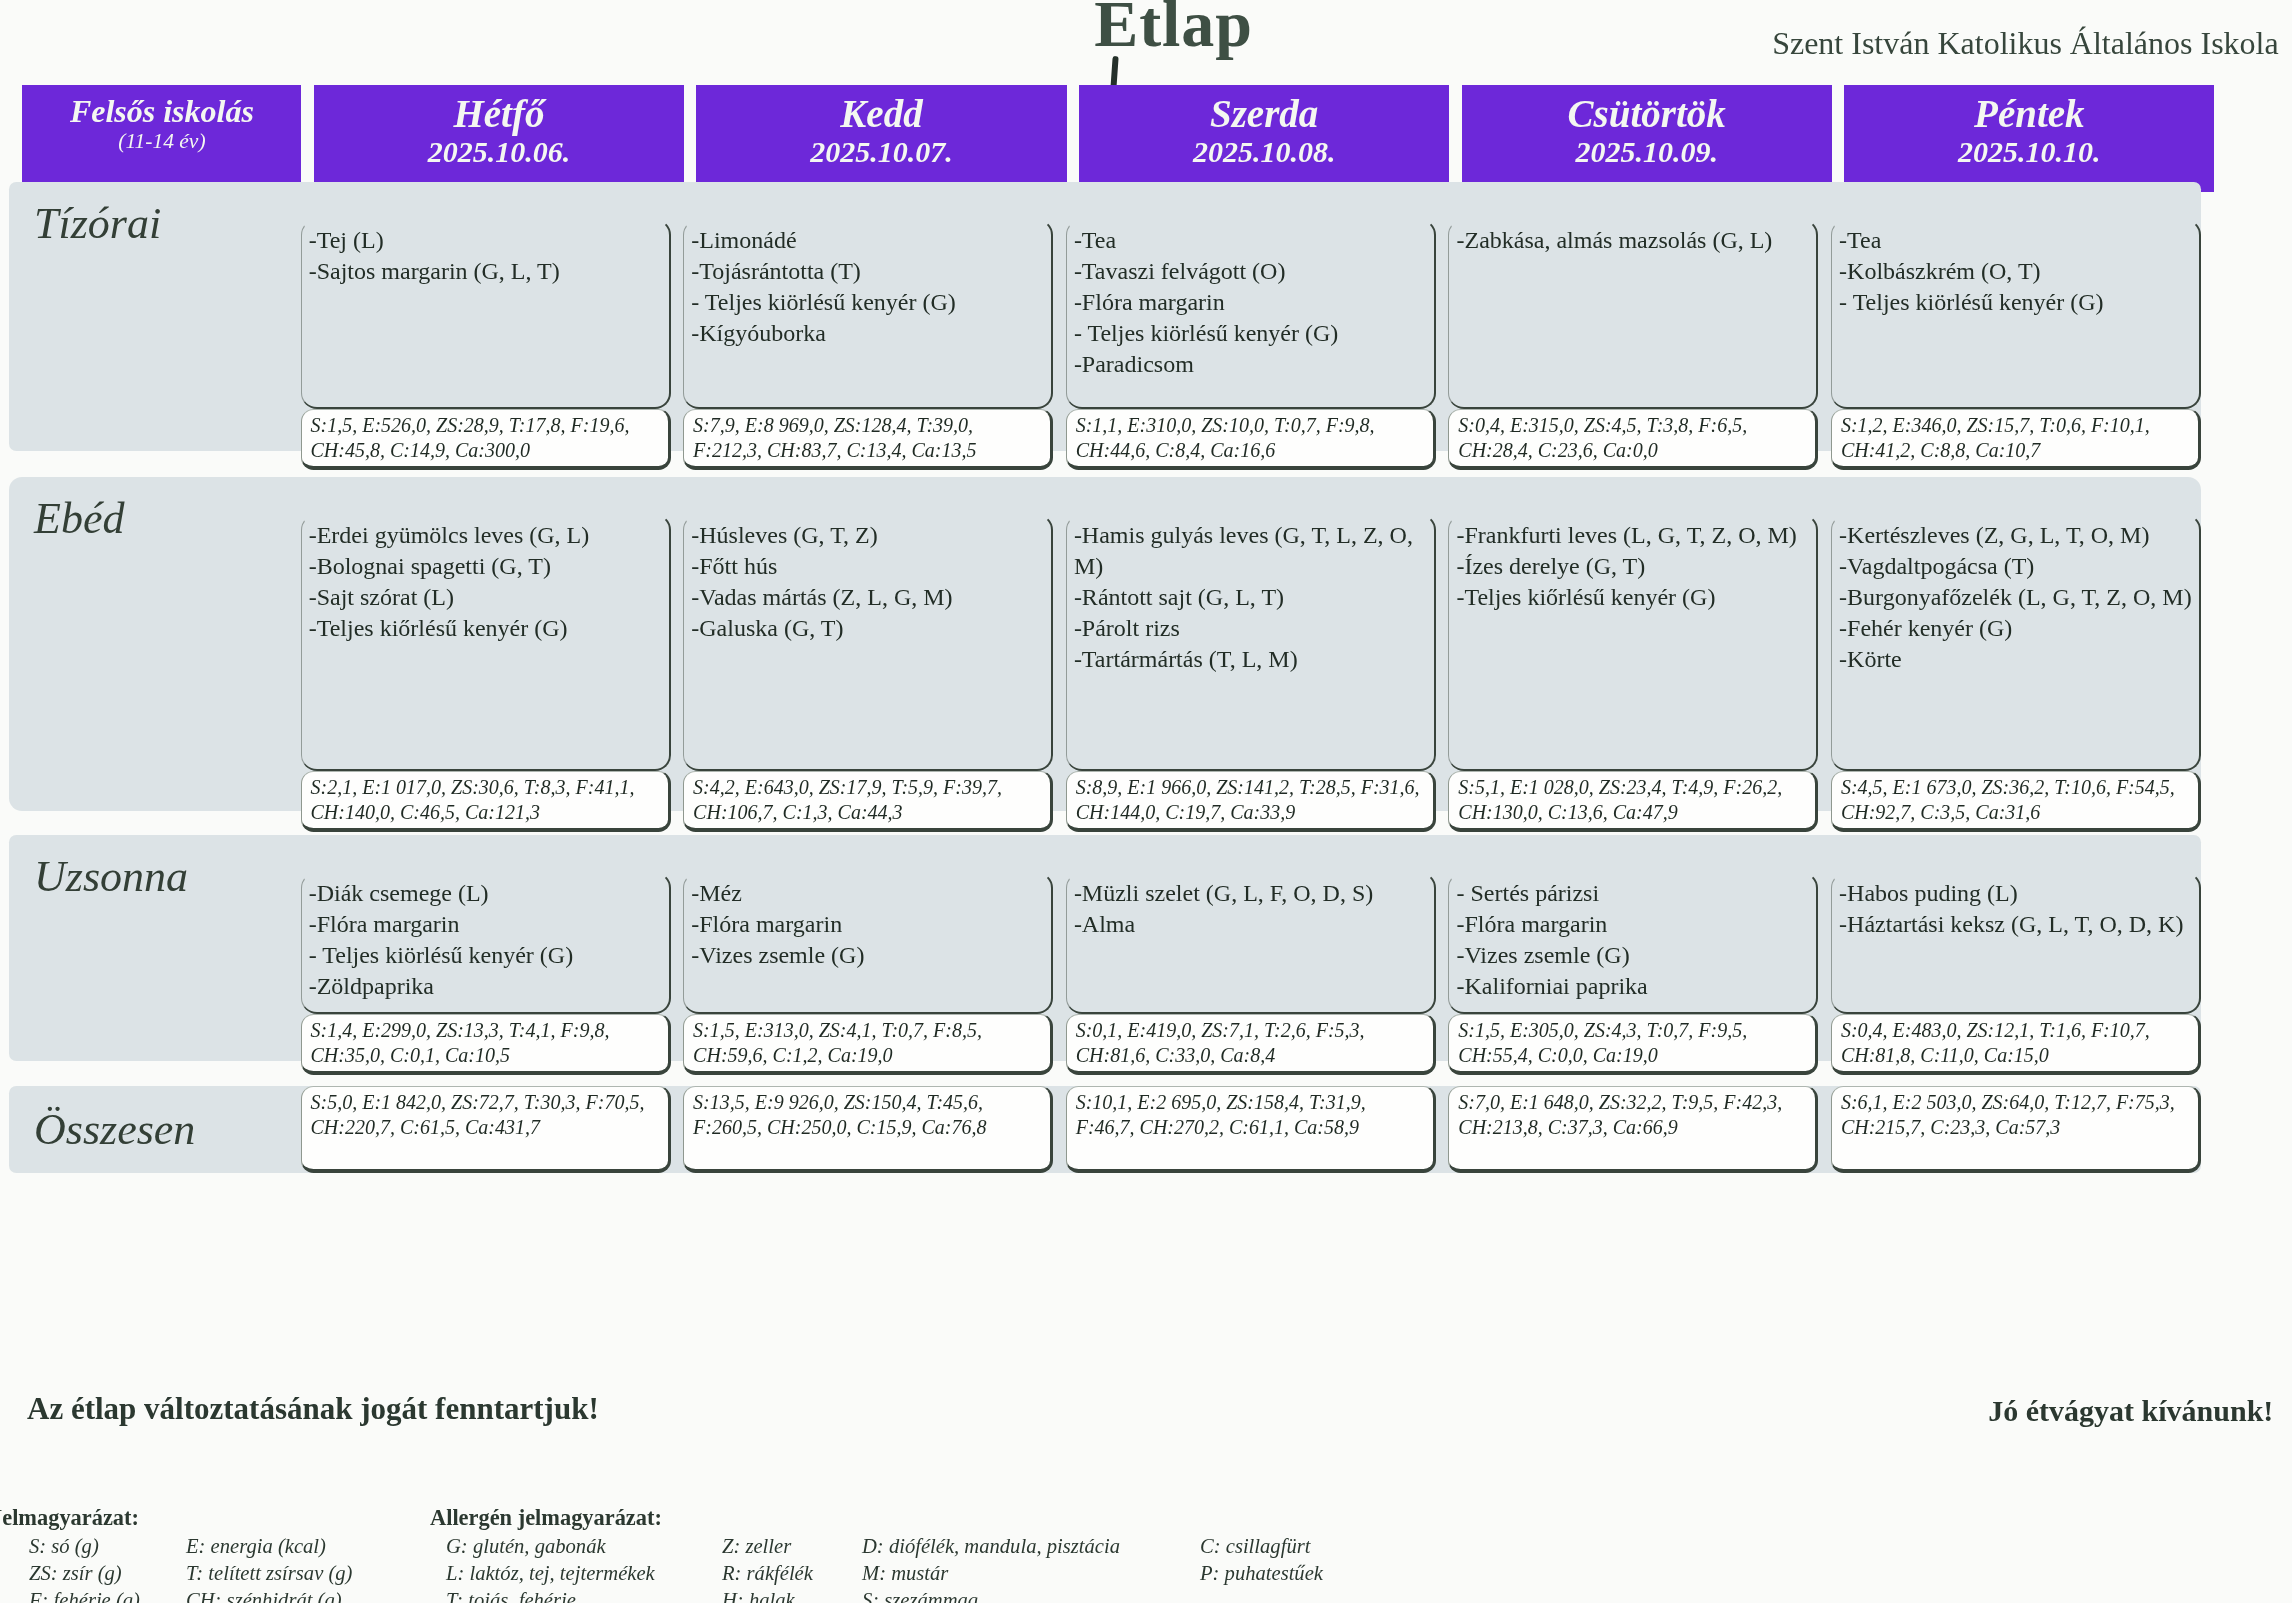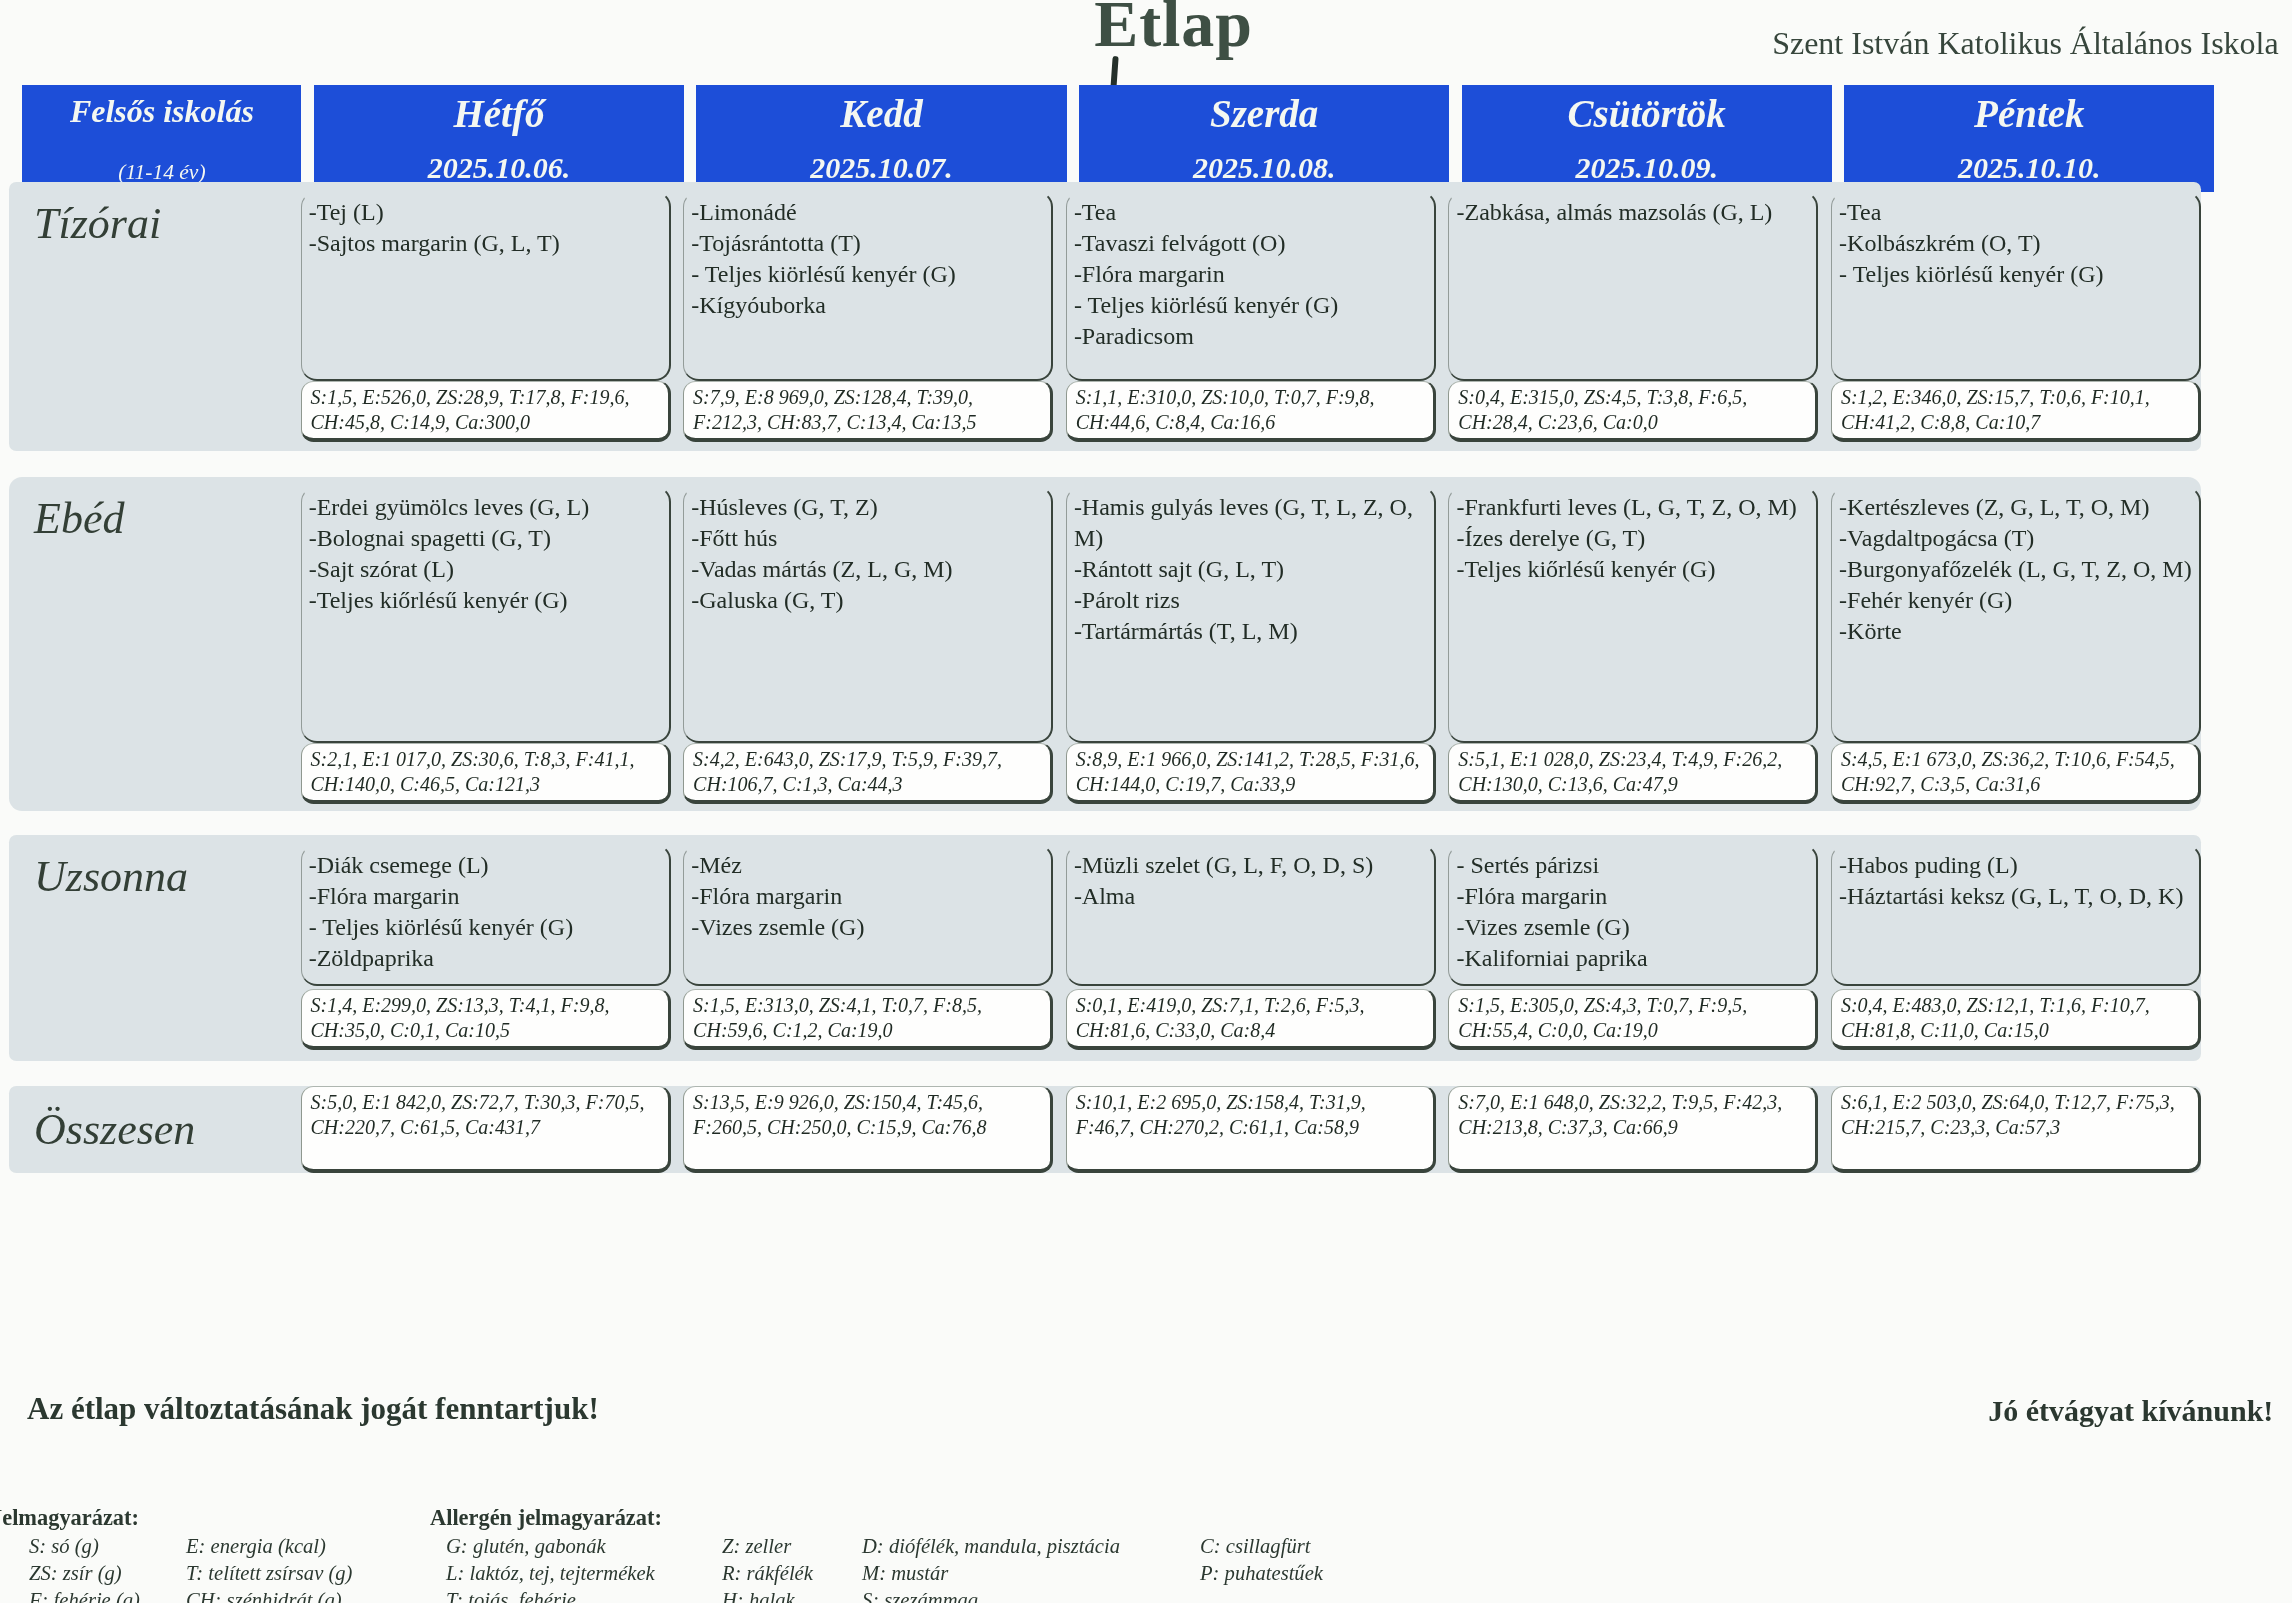--- a/index.html
+++ b/index.html
@@ -21,22 +21,22 @@
     font-size:66px; font-weight:bold; letter-spacing:0.9px;
     color:#3e4f44; text-align:center;
   }
   .school{
     position:absolute; right:14.3px; top:25px;
     font-size:32px; color:#37463c; white-space:nowrap;
   }
   
   .header-row{position:absolute; left:22.4px; top:85px; width:2192px; height:107px;}
   .hcell{
-    background:#1d4ed8; color:#f4f7f1;
-    display:flex; flex-direction:column; justify-content:space-between;
+    background:#6d28d9; color:#f4f7f1;
+    display:flex; flex-direction:column; justify-content:flex-start;
     align-items:center; text-align:center;
     padding:9px 3.6px 7.2px 3.6px; box-sizing:border-box;
     font-style:italic;
   }
   .hday{font-size:39px; font-weight:bold; line-height:1.05;}
   .hdate{font-size:30px; font-weight:bold;}
   .hgroup1{font-size:32px; font-weight:bold; line-height:1.1;}
   .hgroup2{font-size:21.5px;}
   
   .band{
@@ -46,21 +46,21 @@
   }
   .band-tizorai{top:182px; height:269px;}
   .band-ebed{top:477px; height:334px;border-radius:13px;}
   .band-uzsonna{top:835px; height:226px;}
   .band-osszesen{top:1086px; height:87px; padding:0;}
   .row-label{
     font-style:italic; font-size:44px; color:#333f36;
     padding:7.2px 0 0 25px; box-sizing:border-box;
   }
   .band-osszesen .row-label{display:flex; align-items:center; padding-top:0;}
-  .day-cell{display:flex; flex-direction:column; box-sizing:border-box;}
+  .day-cell{display:flex; flex-direction:column; box-sizing:border-box;margin-top:28px;}
   .menubox{
     border:2.7px solid #39443c; border-top-color:transparent;
     border-left-width:1.8px; border-left-color:rgba(57,68,60,.45);
     border-radius:16px;
     padding:3.6px 7.2px 5.4px 7.2px; box-sizing:border-box;
     font-size:24px; line-height:31px; color:#222d26;
   }
   .mb-tiz{min-height:190px;}
   .mb-ebed{min-height:257px;}
   .mb-uzs{min-height:142px;}

